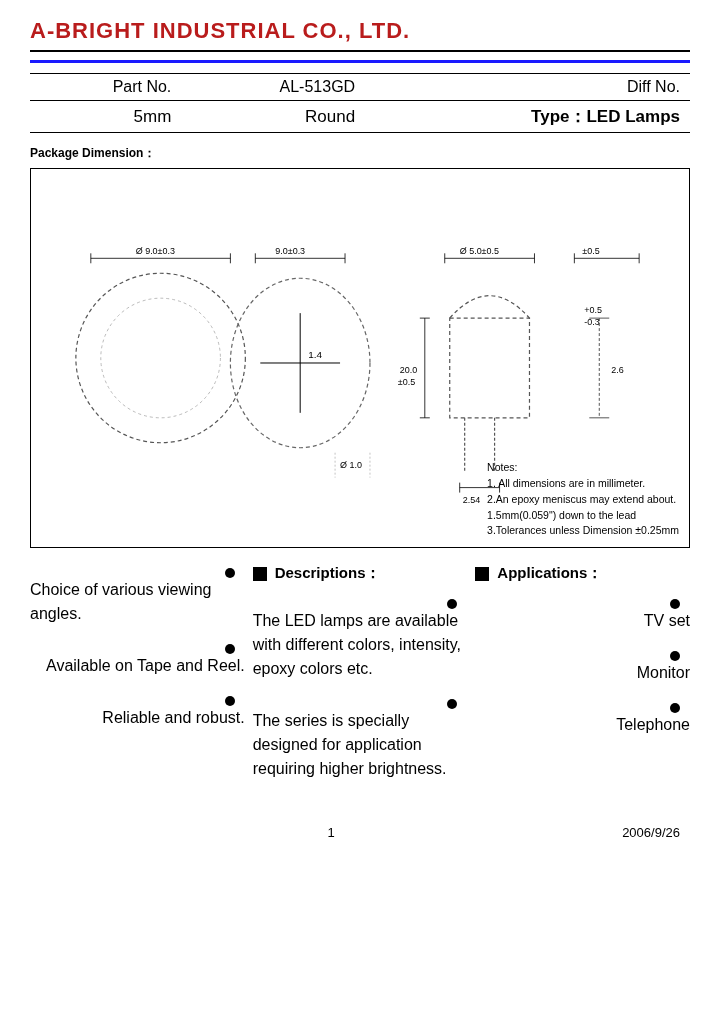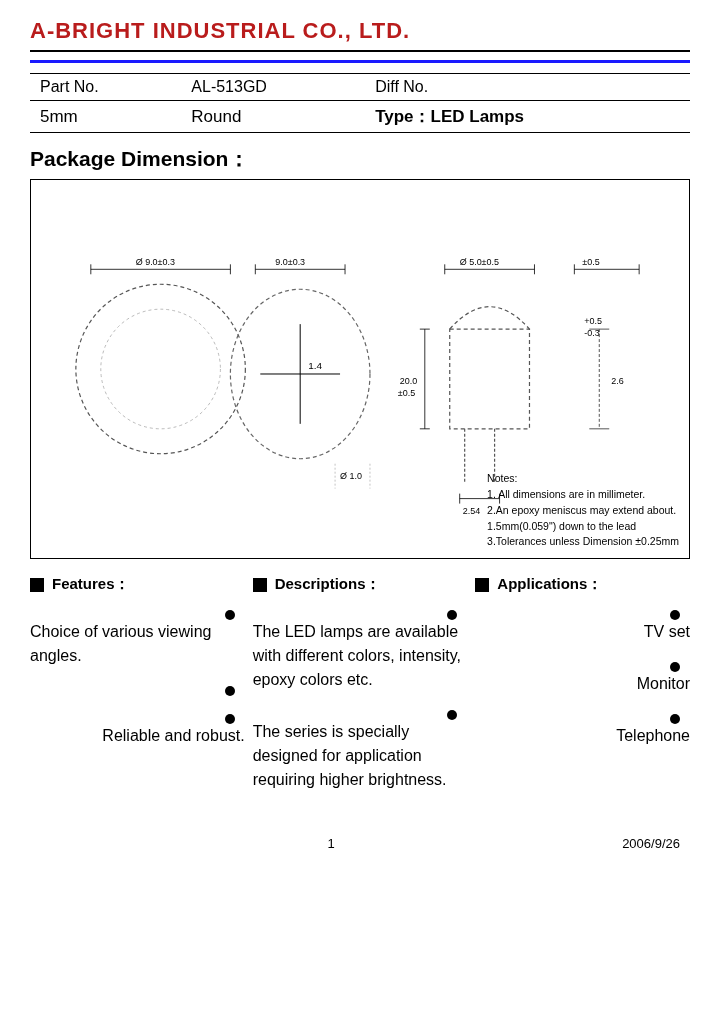--- a/index.html
+++ b/index.html
@@ -54,39 +54,39 @@
     }
 
     
     .part-table {
       width: 100%;
       border-collapse: collapse;
       margin-bottom: 12px;
     }
     .part-table td {
       padding: 4px 10px;
-      text-align: left;
+      text-align: right;
       font-size: 16px;
     }
     .part-table .top-row td {
       border-top: 1.5px solid #000;
       border-bottom: 1px solid #000;
     }
     .part-table .bottom-row td {
       border-bottom: 1.5px solid #000;
       font-size: 17px;
     }
     .part-no-label { font-weight: normal; }
     .part-no-value { font-weight: 400; font-size: 20px; }
     .diff-label { font-weight: normal; }
     .type-value { font-weight: 900; font-size: 17px; }
 
     
     .section-label {
-      font-size: 21px;
+      font-size: 12px;
       font-weight: bold;
       margin-bottom: 6px;
     }
 
     
     .diagram-box {
       border: 1.5px solid #000;
       width: 100%;
       height: 380px;
       position: relative;
@@ -263,30 +263,27 @@
     <div>1. All dimensions are in millimeter.</div>
     <div>2.An epoxy meniscus may extend about.</div>
     <div>   1.5mm(0.059") down to the lead</div>
     <div>3.Tolerances unless Dimension ±0.25mm</div>
   </div>
 </div>
 
 <div class="bottom-sections">
 
   <div class="section-col">
-    <div class="section-header">
-      <span class="square-bullet"></span>
-      <span>Features：</span>
-    </div>
     <div class="bullet-item">
       <span class="circle-bullet"></span>
       <span>Choice of various viewing angles.</span>
     </div>
     <div class="bullet-item">
       <span class="circle-bullet"></span>
+      <span>Available on Tape and Reel.</span>
     </div>
     <div class="bullet-item">
       <span class="circle-bullet"></span>
       <span>Reliable and robust.</span>
     </div>
   </div>
 
   <div class="section-col">
     <div class="section-header">
       <span class="square-bullet"></span>

